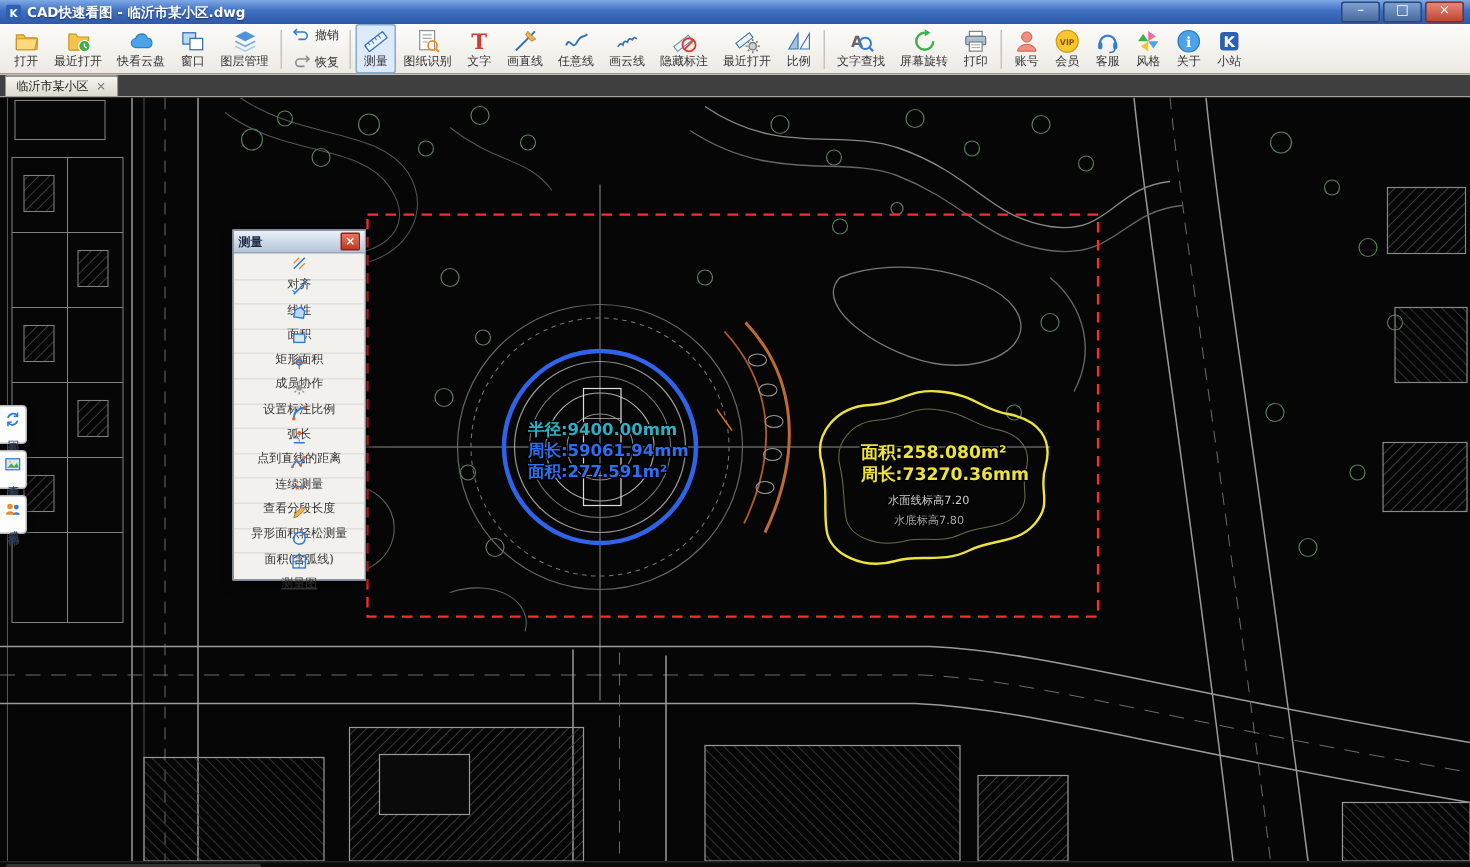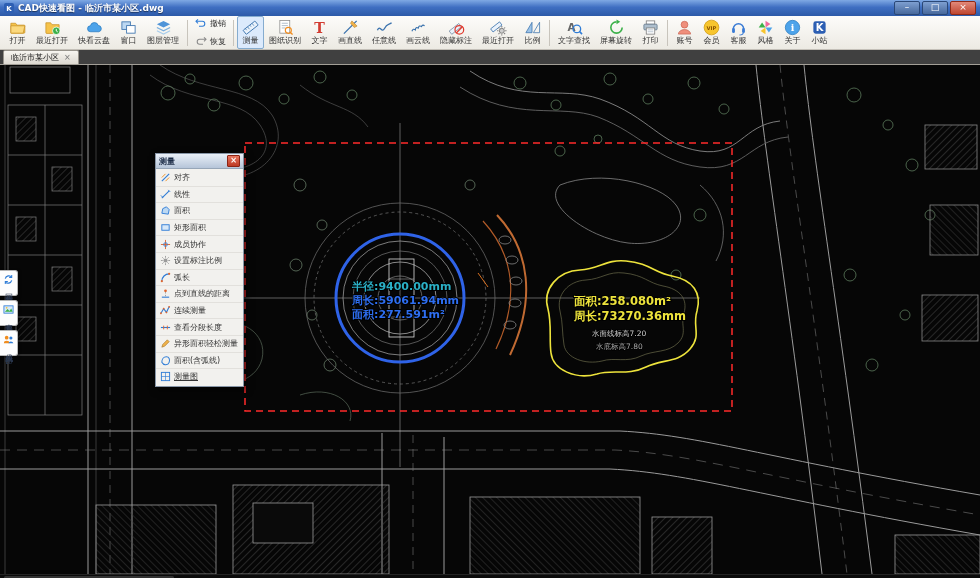--- a/index.html
+++ b/index.html
@@ -31,21 +31,21 @@
 
   
   .canvas{position:relative;height:509px;flex:0 0 509px;background:#060606;overflow:hidden;}
   .banner{position:absolute;left:408px;top:2px;height:33px;padding:0 17px;display:flex;align-items:center;background:linear-gradient(#f7b41e,#ea9406);color:#fff;font-size:20px;font-weight:bold;letter-spacing:3px;border-radius:3px;box-shadow:0 2px 6px rgba(0,0,0,.55);z-index:5;white-space:nowrap;}
 
   
   .panel{position:absolute;left:155px;top:88px;width:87px;background:#f2f1ee;border:1px solid #8795a6;box-shadow:2px 3px 7px rgba(0,0,0,.65);z-index:6;}
   .panel-title{height:14px;background:linear-gradient(#eaf0f8,#b6c5d9);border-bottom:1px solid #97a6b8;display:flex;align-items:center;padding:0 3px;font-size:8px;color:#1b2b46;font-weight:bold;}
   .panel-x{margin-left:auto;width:11px;height:10px;background:linear-gradient(#e9765f,#bd3a24);border:1px solid #8d2414;border-radius:1px;color:#fff;font-size:8px;line-height:9px;text-align:center;}
   .panel-body{padding:1px 0;}
-  .panel-item{display:flex;align-items:center;gap:3px;height:15.6px;padding:0 4px;border-bottom:1px solid #e2e0dc;font-size:8px;color:#333;white-space:nowrap;}
+  .panel-item{display:flex;align-items:center;gap:3px;height:15.6px;padding:0 4px;border-bottom:1px solid #e2e0dc;font-size:8px;color:#333;white-space:nowrap;flex-direction:column;}
   .panel-item:last-child{border-bottom:none;text-decoration:underline;}
   .panel-item .ico{width:11px;height:11px;display:flex;align-items:center;}
 
   
   .side-tools{position:absolute;left:0;top:205px;display:flex;flex-direction:column;gap:4px;z-index:6;}
   .side-btn{width:17px;background:#fdfdfd;border:1px solid #b7b7b7;border-left:none;border-radius:0 3px 3px 0;display:flex;flex-direction:column;align-items:center;gap:2px;padding:3px 0 4px;box-shadow:1px 1px 3px rgba(0,0,0,.5);}
   .side-btn .vlab{writing-mode:vertical-rl;font-size:8px;color:#2c3a52;letter-spacing:1px;line-height:9px;}
 
   
   .statusstrip{height:6px;flex:0 0 6px;background:#0b0b0b;border-top:1px solid #242424;position:relative;}

